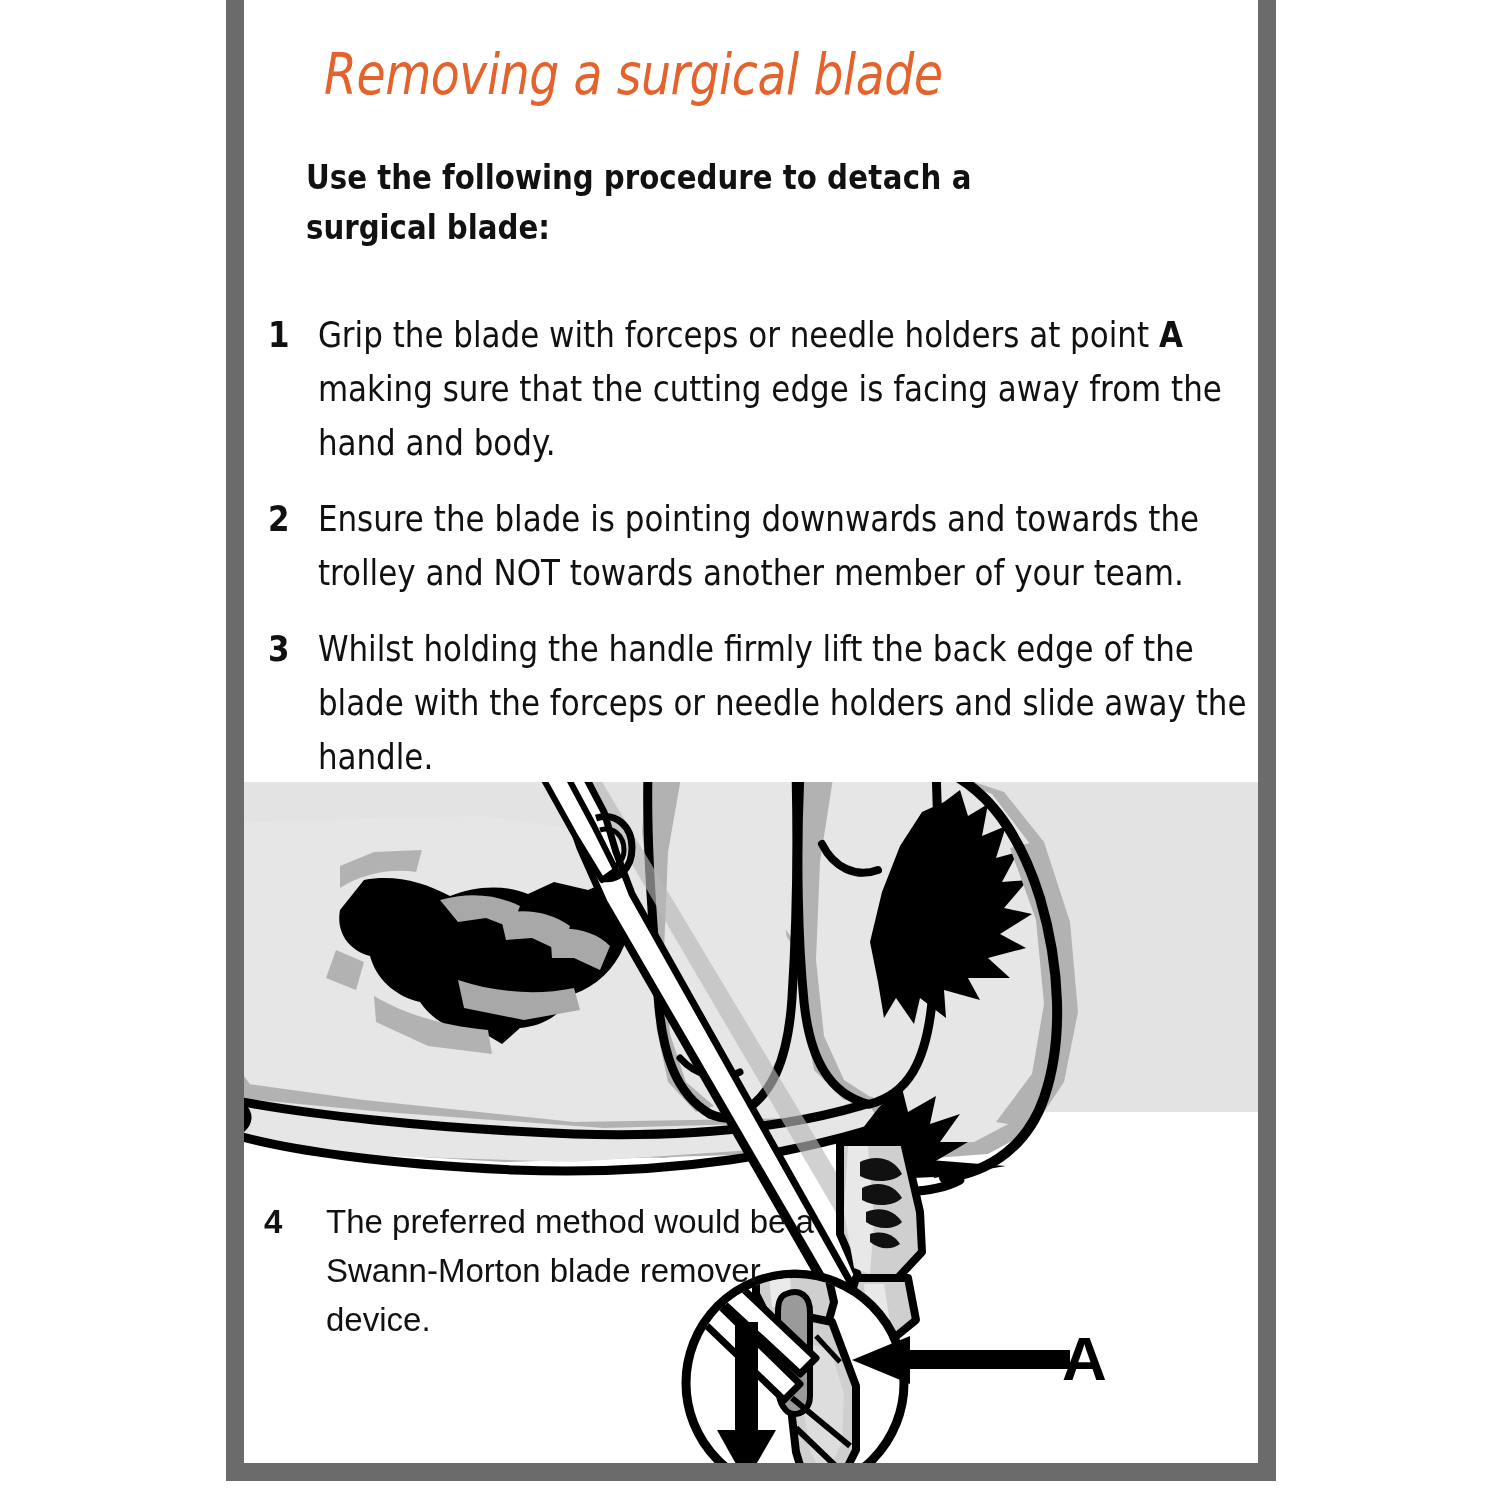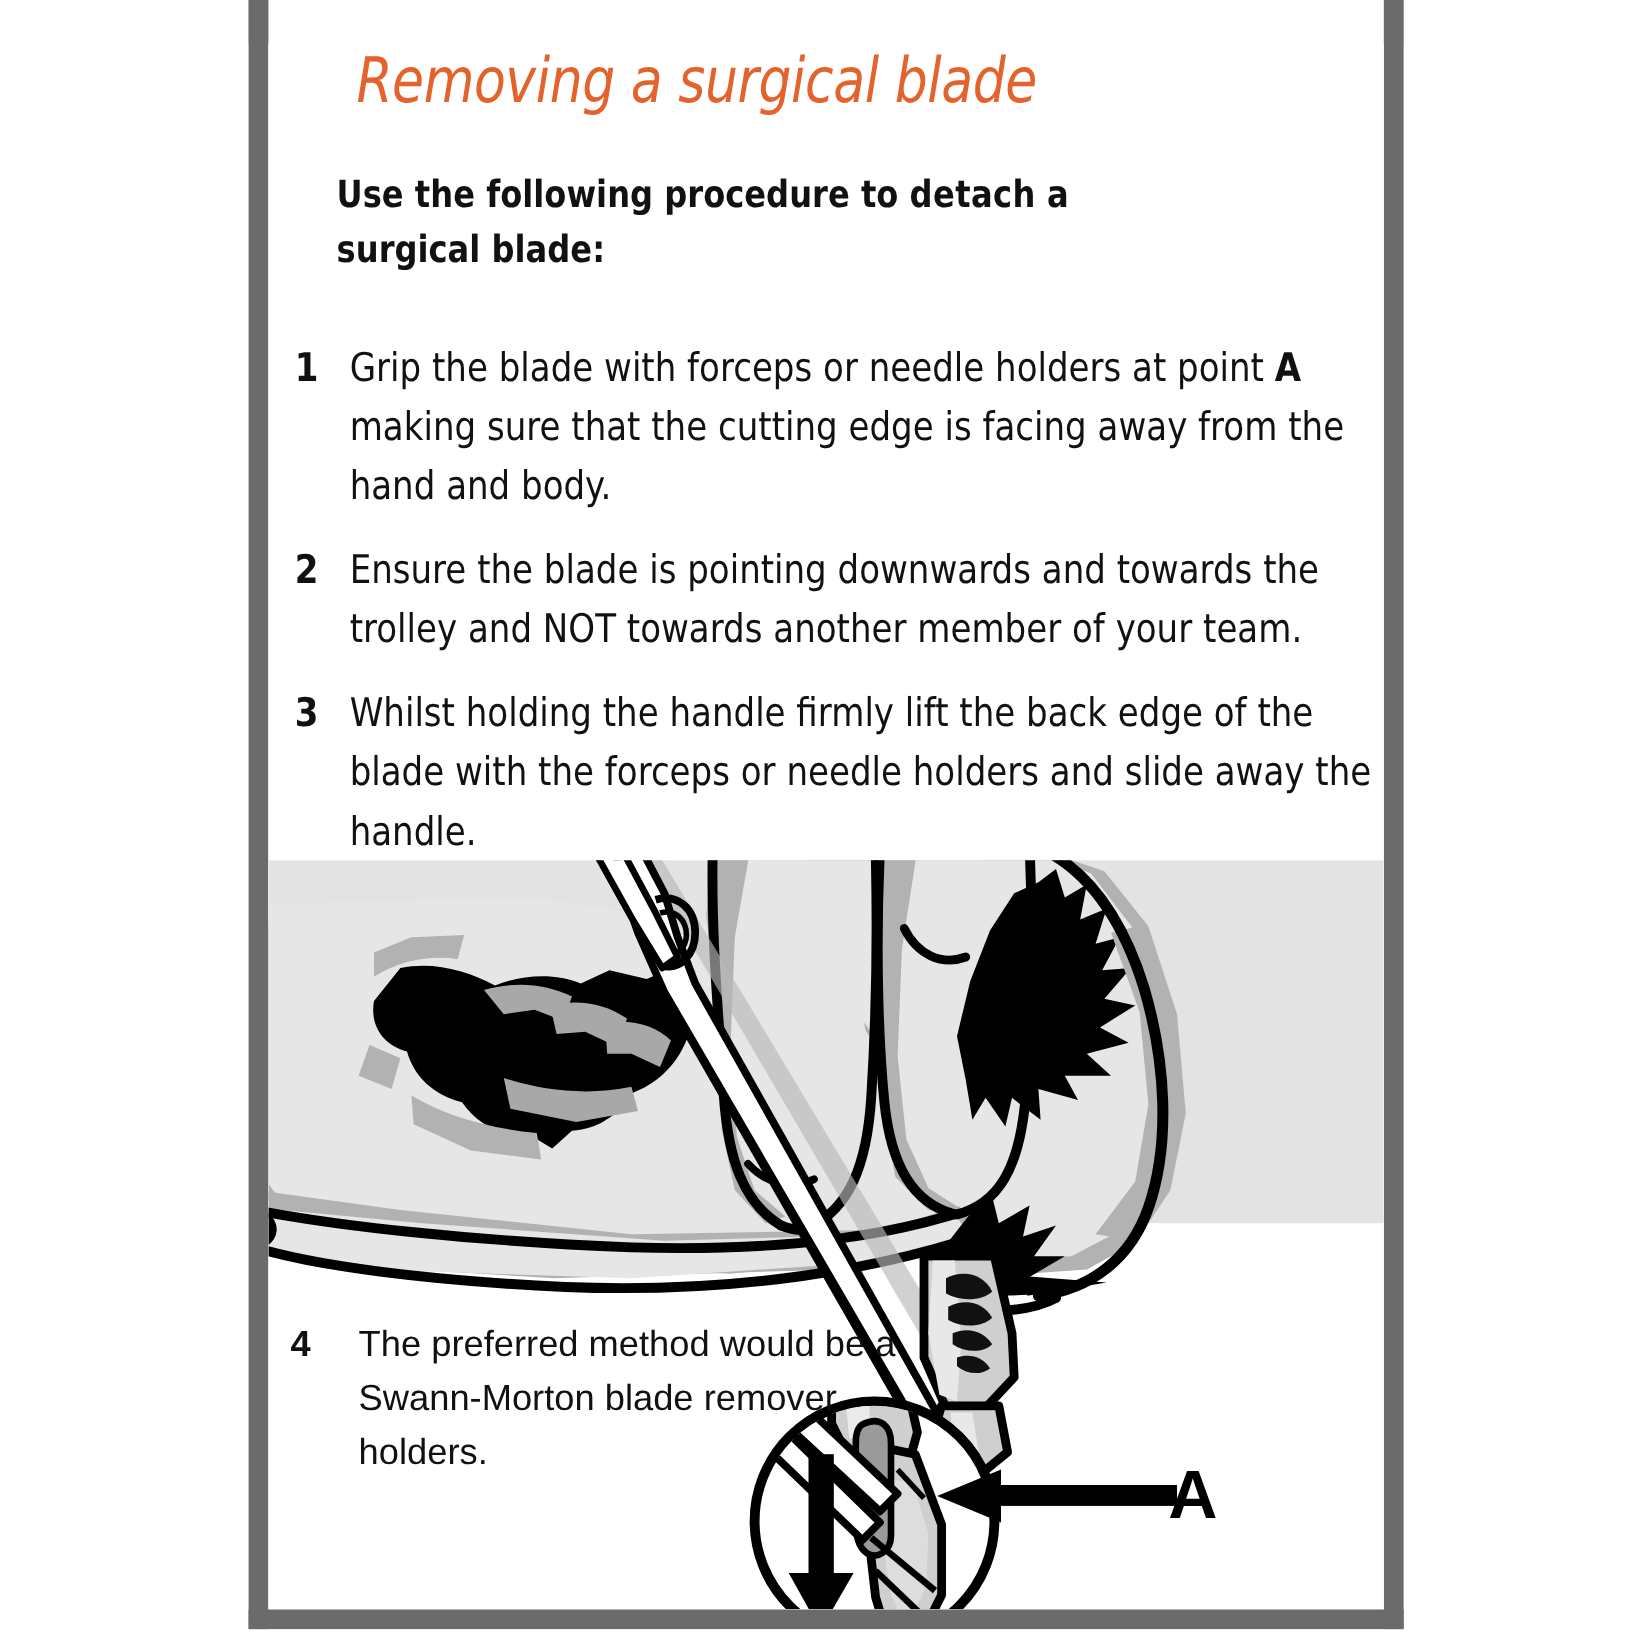--- a/index.html
+++ b/index.html
@@ -337,17 +337,17 @@
           <rect x="666" y="568" width="160" height="19" fill="#000000"></rect>
           <path d="M 666,554 L 666,602 L 608,578 Z" fill="#000000"></path>
         </g>
 
         <text x="818" y="598" font-family="Liberation Sans, sans-serif" font-size="62" font-weight="700" fill="#000000">A</text>
       </svg>
     </div>
 
     <div class="step4">
       <span class="num">4</span>
-      <span class="body">The preferred method would be a Swann-Morton blade remover holders.</span>
+      <span class="body">The preferred method would be a Swann-Morton blade remover device.</span>
     </div>
 
   </div>
 </div>
 
 </body></html>

